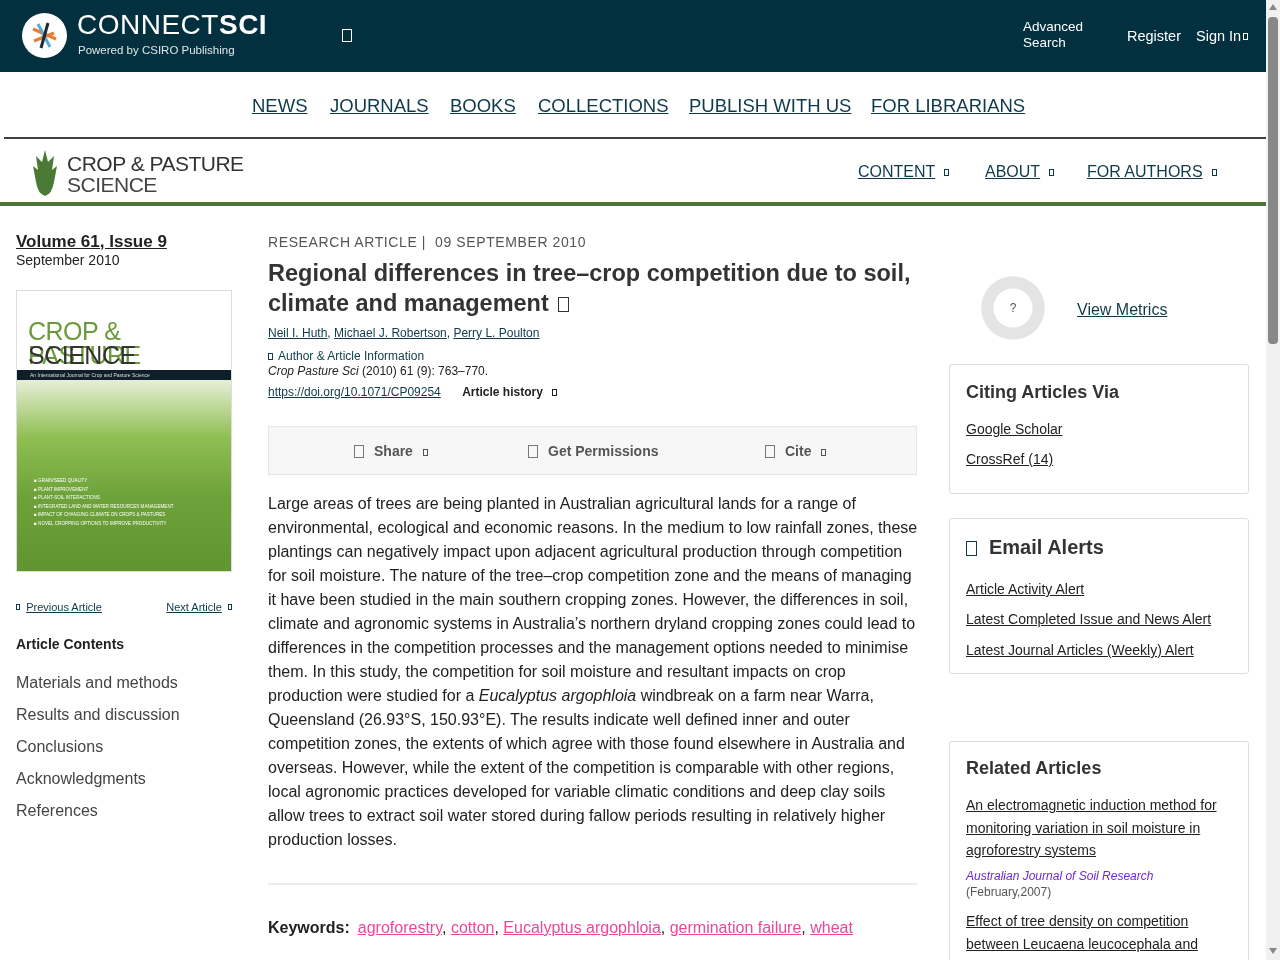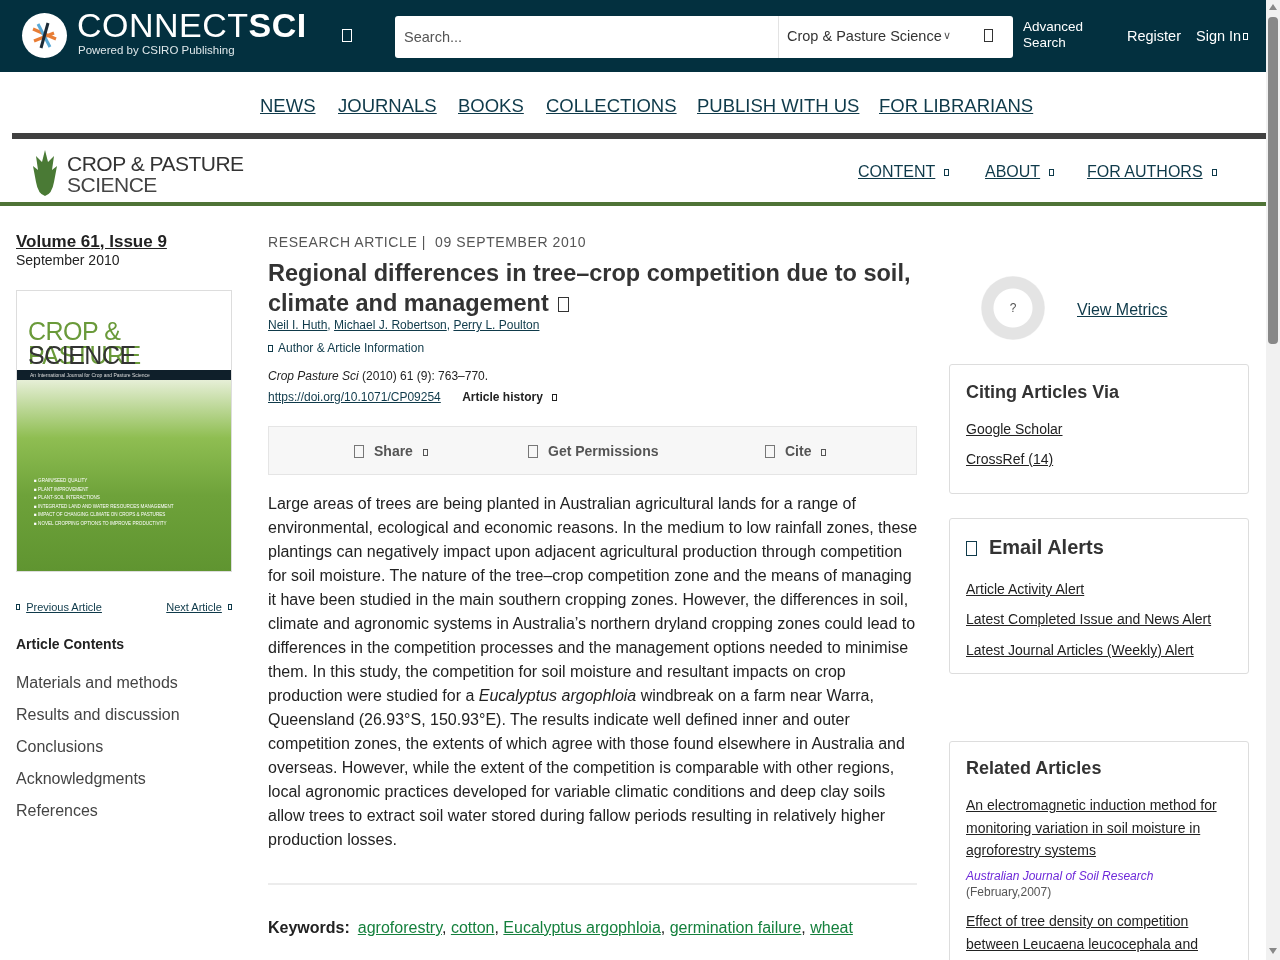--- a/index.html
+++ b/index.html
@@ -1,35 +1,35 @@
 <!DOCTYPE html>
 <html><head>
 <meta charset="utf-8">
 <style>
 *{box-sizing:border-box;margin:0;padding:0}
 html,body{width:1280px;height:960px;overflow:hidden;background:#fff;font-family:"Liberation Sans",sans-serif;color:#222}
 a{color:inherit}
 .topbar{position:absolute;left:0;top:0;width:1266px;height:72px;background:#03303f}
 .logo-circle{position:absolute;left:22px;top:13px;width:45px;height:45px;border-radius:50%;background:#fff}
-.logo-text{position:absolute;left:77px;top:6px;color:#fff;font-size:34px;letter-spacing:0.5px;font-weight:300;line-height:38px}
+.logo-text{position:absolute;left:77px;top:6px;color:#fff;font-size:28px;letter-spacing:0.5px;font-weight:300;line-height:38px}
 .logo-text b{font-weight:700}
 .logo-sub{position:absolute;left:78px;top:44px;color:#dfe7ea;font-size:11.5px}
 .menu-icon{position:absolute;left:342px;top:29px;width:10px;height:13px;border:1px solid #fff}
 .search-box{position:absolute;left:395px;top:16px;width:618px;height:42px;background:#fff;border-radius:3px}
 .search-input{position:absolute;left:0;top:0;width:383px;height:42px;border:none;background:transparent;font-size:14.5px;padding-left:9px;color:#333;font-family:"Liberation Sans",sans-serif}
 .search-input::placeholder{color:#555}
 .search-sep{position:absolute;left:383px;top:0;width:1px;height:42px;background:#e3e3e3}
 .search-scope{position:absolute;left:392px;top:12px;font-size:14.5px;color:#333}
 .search-chev{position:absolute;left:548px;top:13px;font-size:11px;color:#555}
 .search-btn{position:absolute;left:589px;top:13px;width:9px;height:13px;border:1px solid #333}
 .adv-search{position:absolute;left:1023px;top:19px;color:#fff;font-size:13.5px;line-height:16px;text-decoration:none}
 .register{position:absolute;left:1127px;top:28px;color:#fff;font-size:14.5px;text-decoration:none}
 .signin{position:absolute;left:1196px;top:28px;color:#fff;font-size:14.5px;text-decoration:none}
 .signin-icon{display:inline-block;width:5px;height:7px;border:1px solid #fff;margin-left:2px;vertical-align:1px}
-.mainnav{position:absolute;left:12px;top:72px;width:1266px;height:67px;border-bottom:6px solid #404040}
+.mainnav{position:absolute;left:4px;top:72px;width:1266px;height:67px;border-bottom:2px solid #404040}
 .mainnav a{position:absolute;top:23px;font-size:18.5px;color:#0f3a4a;text-decoration:underline;text-transform:uppercase}
 .journalbar{position:absolute;left:0;top:140px;width:1266px;height:66px;border-bottom:4px solid #4f7336}
 .journal-text{position:absolute;left:67px;top:13px;font-size:21px;line-height:21px;color:#333;letter-spacing:-0.5px}
 .journal-text .l2{font-weight:300;color:#444}
 .jnav a{position:absolute;top:23px;font-size:16px;color:#0f3a4a;text-decoration:underline}
 .sq{display:inline-block;width:5px;height:7px;border:1px solid #0f3a4a;margin-left:9px;vertical-align:1px}
 .leftcol{position:absolute;left:16px;top:232px;width:216px}
 .vol{font-size:17px;font-weight:700;text-decoration:underline;color:#222}
 .voldate{font-size:14px;color:#222}
 .cover{position:absolute;left:0;top:58px;width:216px;height:282px;border:1px solid #ddd;background:#fff;overflow:hidden}
@@ -43,37 +43,37 @@
 .prevnext .next{position:absolute;right:0;top:0}
 .prevnext a{text-decoration:underline}
 .sqs{display:inline-block;width:4px;height:6px;border:1px solid #0f3a4a;vertical-align:1px}
 .ac-title{position:absolute;left:16px;top:636px;font-size:14px;font-weight:700;color:#222}
 .ac-list{position:absolute;left:16px;top:673px;list-style:none}
 .ac-list li{font-size:16px;color:#444;height:32px;line-height:20px}
 .article{position:absolute;left:268px;top:234px;width:649px}
 .art-type{font-size:14px;color:#555;letter-spacing:0.6px}
 .art-title{font-size:23.5px;font-weight:700;color:#333;line-height:30px;margin-top:8px}
 .title-icon{display:inline-block;width:11px;height:15px;border:1.5px solid #333;vertical-align:-1px;margin-left:3px}
-.authors{font-size:12px;color:#0f3a4a}
+.authors{font-size:12px;margin-top:8px;color:#0f3a4a}
 .authors a{text-decoration:underline}
 .aai{font-size:12px;margin-top:9px;color:#0f3a4a}
 .sqa{display:inline-block;width:5px;height:7px;border:1px solid #0f3a4a;margin-right:5px;vertical-align:0}
-.citation{font-size:12px;margin-top:14px;color:#222}
+.citation{font-size:12px;margin-top:1px;color:#222}
 .doi-row{font-size:12px;margin-top:7px}
 .doi-row a{color:#0f3a4a;text-decoration:underline}
 .hist{font-weight:700;margin-left:18px;color:#222}
 .toolbar{position:absolute;left:268px;top:426px;width:649px;height:49px;background:#f7f7f7;border:1px solid #e5e5e5}
 .tb{position:absolute;top:16px;font-size:14px;font-weight:700;color:#555}
 .tbi{display:inline-block;width:10px;height:13px;border:1px solid #777;vertical-align:-2px;margin-right:10px}
 .tbs{display:inline-block;width:5px;height:7px;border:1px solid #555;margin-left:10px;vertical-align:0}
 .abstract{position:absolute;left:268px;top:492px;width:652px;font-size:16px;line-height:24px;color:#222}
 .divider{position:absolute;left:268px;top:883px;width:649px;height:2px;background:#ececec}
 .keywords{position:absolute;left:268px;top:919px;font-size:16px;color:#222}
 .keywords b{margin-right:8px}
-.keywords a{color:#15803d;text-decoration:underline}
+.keywords a{color:#ec4899;text-decoration:underline}
 .metrics-donut{position:absolute;left:981px;top:276px;width:64px;height:64px;border-radius:50%;background:radial-gradient(circle,#fff 0 19px,#e4e4e4 20px 31px,#f2f2f2 32px);text-align:center;line-height:64px;font-size:12px;color:#555}
 .view-metrics{position:absolute;left:1077px;top:301px;font-size:16px;color:#0f3a4a;text-decoration:underline}
 .card{position:absolute;left:949px;width:300px;border:1px solid #ddd;border-radius:3px;background:#fff}
 .card h3{position:absolute;left:16px;font-size:18px;color:#333}
 .card a{position:absolute;left:16px;font-size:14px;color:#222;text-decoration:underline}
 .bell{display:inline-block;width:11px;height:15px;border:1.5px solid #0f3a4a;margin-right:12px;vertical-align:-2px}
 .rel-link{font-size:14px !important;line-height:22.5px;width:260px}
 .rel-meta{position:absolute;left:16px;font-size:12px;color:#555;line-height:16px}
 .rel-meta i{color:#6d28d9}
 .scrollbar{position:absolute;left:1266px;top:0;width:14px;height:960px;background:#f1f1f1}
@@ -89,27 +89,20 @@
     <svg width="45" height="45" viewBox="0 0 45 45">
       <line x1="11" y1="16" x2="34" y2="26" stroke="#e87d35" stroke-width="3"></line>
       <line x1="12" y1="28" x2="32" y2="20" stroke="#e87d35" stroke-width="3"></line>
       <line x1="16" y1="11" x2="28" y2="34" stroke="#5aa9d6" stroke-width="3"></line>
       <line x1="26" y1="10" x2="19" y2="35" stroke="#1c2a36" stroke-width="3"></line>
     </svg>
   </div>
   <div class="logo-text"><span>CONNECT</span><b>SCI</b></div>
   <div class="logo-sub">Powered by CSIRO Publishing</div>
   <div class="menu-icon"></div>
-  <div class="search-box">
-    <input class="search-input" placeholder="Search..." style="">
-    <div class="search-sep"></div>
-    <span class="search-scope">Crop &amp; Pasture Science</span>
-    <span class="search-chev">∨</span>
-    <div class="search-btn"></div>
-  </div>
   <a class="adv-search" style="width:70px;display:block">Advanced Search</a>
   <a class="register">Register</a>
   <a class="signin"><span>Sign In</span><span class="signin-icon"></span></a>
 </div>
 
 <div class="mainnav">
   <a style="left:248px">NEWS</a>
   <a style="left:326px">JOURNALS</a>
   <a style="left:446px">BOOKS</a>
   <a style="left:534px">COLLECTIONS</a>

